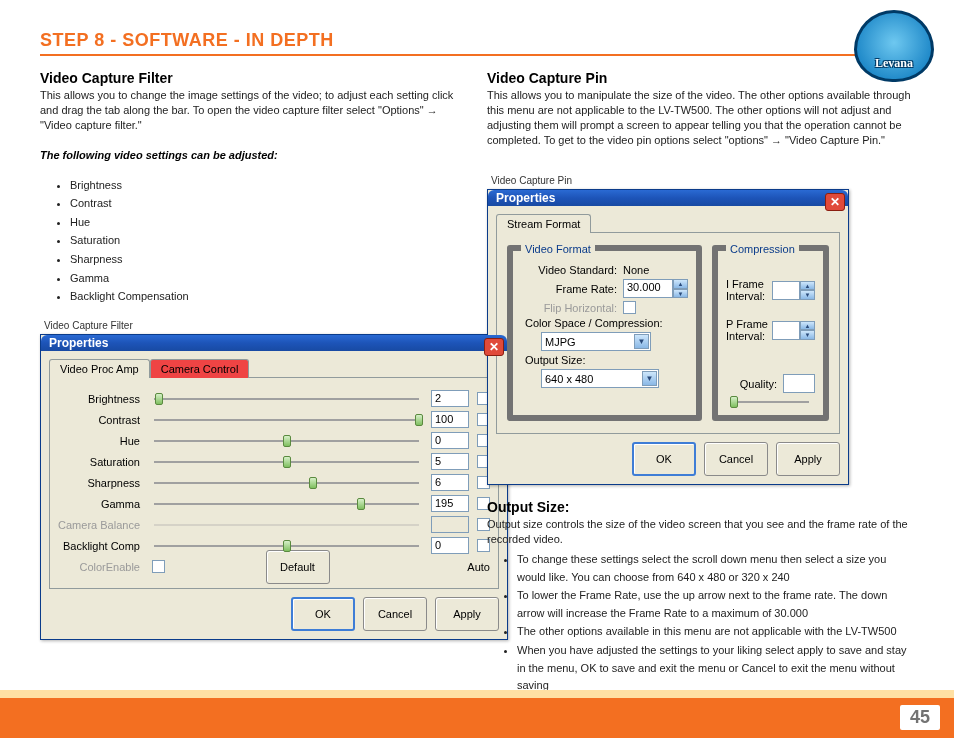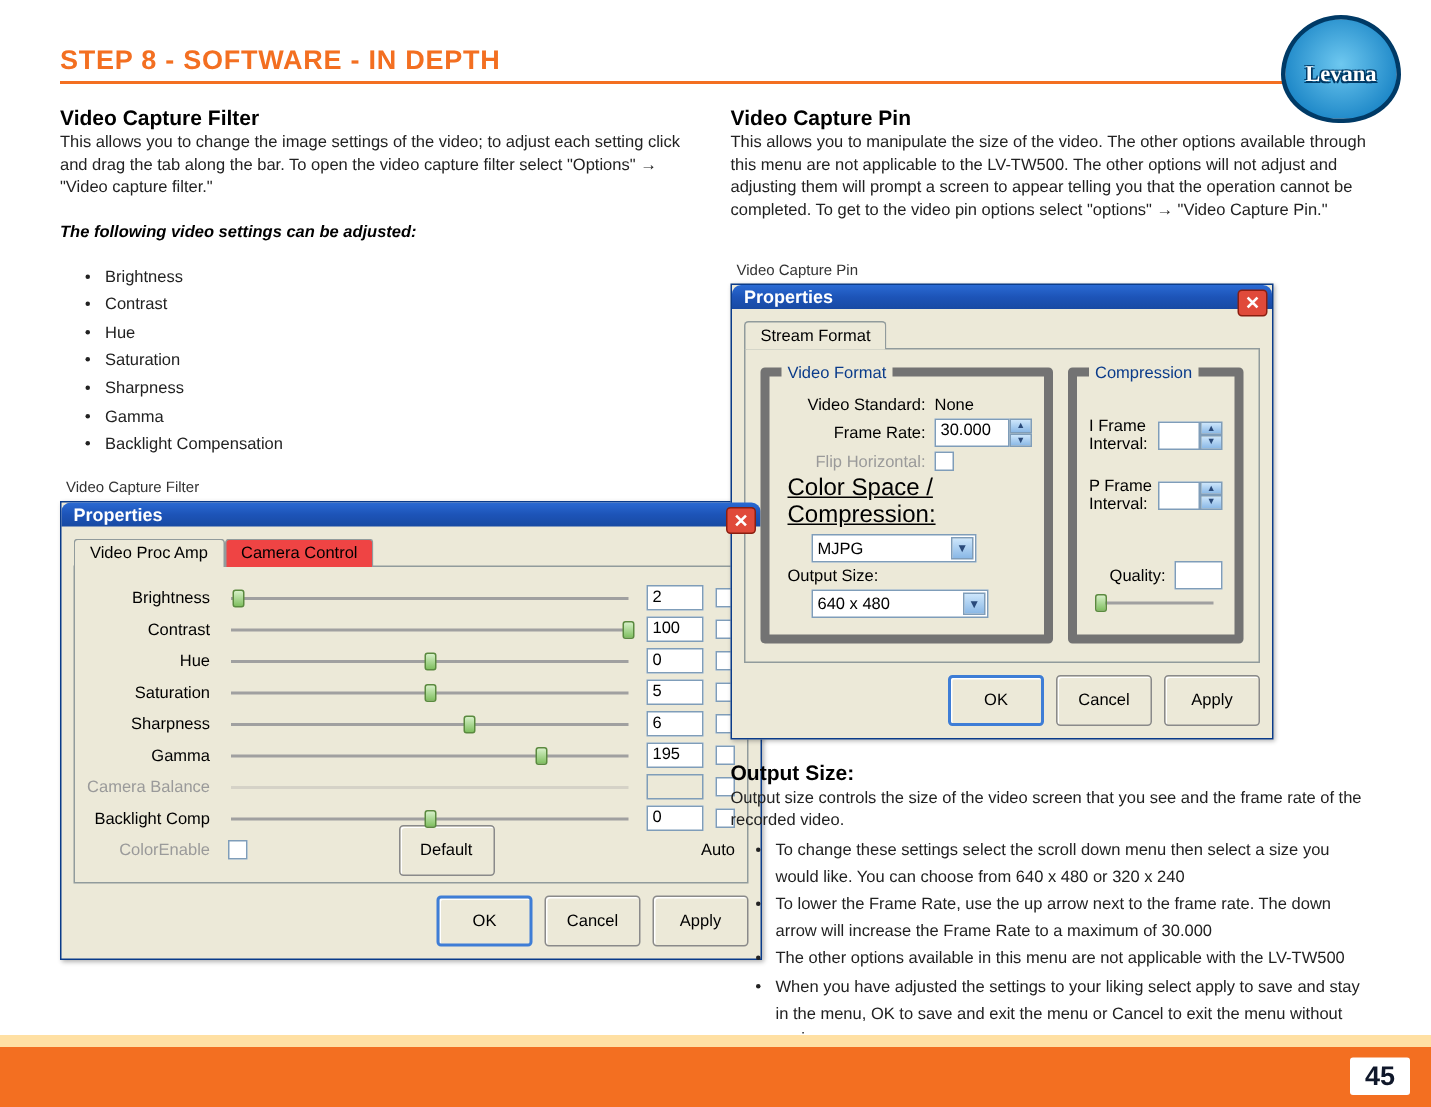--- a/index.html
+++ b/index.html
@@ -9,23 +9,23 @@
   .columns { display: flex; gap: 20px; }
   .col { flex: 1; min-width: 0; }
   .section-title { font-weight: bold; font-size: 14px; color: #000; margin: 4px 0 2px 0; }
   .body-text { font-size: 11px; line-height: 1.35; color: #222; margin-bottom: 4px; }
   .bold-note { font-weight: bold; font-style: italic; font-size: 11px; margin: 16px 0; }
   ul.simple { list-style: disc; margin-left: 30px; font-size: 11px; line-height: 1.6; color: #222; }
   ul.simple li { margin-bottom: 1px; }
   .caption { font-size: 10px; color: #333; margin: 14px 0 3px 4px; }
   .logo { position: absolute; top: 10px; right: 20px; width: 80px; height: 72px; }
   .logo-badge { width: 80px; height: 72px; background: radial-gradient(ellipse at 50% 45%, #6ec8f0 0%, #1e88c8 75%); border: 3px solid #003a66; border-radius: 50% 50% 48% 48% / 55% 55% 45% 45%; position: relative; display:flex; align-items:flex-end; justify-content:center; }
-  .logo-text { color:#fff; font-family: "Comic Sans MS", cursive; font-weight:bold; font-size:15px; text-shadow:1px 1px 0 #003a66, -1px -1px 0 #003a66, 1px -1px 0 #003a66, -1px 1px 0 #003a66; margin-bottom:20px; }
+  .logo-text { color:#fff; font-family: "Comic Sans MS", cursive; font-weight:bold; font-size:12px; text-shadow:1px 1px 0 #003a66, -1px -1px 0 #003a66, 1px -1px 0 #003a66, -1px 1px 0 #003a66; margin-bottom:8px; }
   .footer-bar { position:absolute; left:0; right:0; bottom:0; height:40px; background:#f36f21; }
-  .footer-inner { position:absolute; right:14px; bottom:8px; background:#fff; color:#0f172a; font-weight:bold; font-size:18px; padding:2px 10px; border-radius:2px; }
+  .footer-inner { position:absolute; right:14px; bottom:8px; background:#fff; color:#737373; font-weight:bold; font-size:18px; padding:2px 10px; border-radius:2px; }
   .footer-stripe { position:absolute; left:0; right:0; bottom:40px; height:8px; background:#ffe0a3; }
 
   
   .xp-window { border:1px solid #0a3b8a; background:#ece9d8; box-shadow: 1px 1px 3px rgba(0,0,0,.3); font-family: Tahoma, sans-serif; font-size:11px; color:#000; }
   .xp-titlebar { background: linear-gradient(to bottom, #2a6ad3 0%, #1d54b8 50%, #184aa3 100%); height:16px; display:flex; align-items:center; padding:0 4px 0 8px; color:#fff; font-weight:bold; font-size:12px; position:relative; border-top-left-radius:6px; border-top-right-radius:6px; }
   .xp-close { width:20px; height:18px; background:#e04a3a; border:1px solid #8a1e10; border-radius:3px; position:absolute; right:3px; top:3px; display:flex; align-items:center; justify-content:center; color:#fff; font-weight:bold; font-size:12px; }
   .xp-body { padding:8px; }
   .xp-tabs { display:flex; gap:0; margin-bottom:-1px; }
   .xp-tab { background:#ece9d8; border:1px solid #919b9c; border-bottom:none; padding:3px 10px; font-size:11px; position:relative; z-index:2; border-top-left-radius:3px; border-top-right-radius:3px; }
   .xp-tab.inactive { background:#ef4444; z-index:0; }
@@ -207,21 +207,21 @@
                         <div>▲</div>
                         <div>▼</div>
                       </div>
                   </div>
                 </div>
                 <div class="form-row">
                   <div class="form-label disabled">Flip Horizontal:</div>
                   <div class="slider-chk" style="margin:0;"></div>
                 </div>
                 <div class="form-row" style="justify-content:flex-start;">
-                  <div style="font-size:16px; padding-left:4px;text-decoration:underline;">Color Space / Compression:</div>
+                  <div style="font-size:11px; padding-left:4px;">Color Space / Compression:</div>
                 </div>
                 <div class="form-row" style="padding-left:20px;">
                   <div class="xp-select" style="width:110px;">
                     <span>MJPG</span>
                       <div class="arrow">▼</div>
                   </div>
                 </div>
                 <div class="form-row" style="justify-content:flex-start;">
                   <div style="font-size:11px; padding-left:4px;">Output Size:</div>
                 </div>

